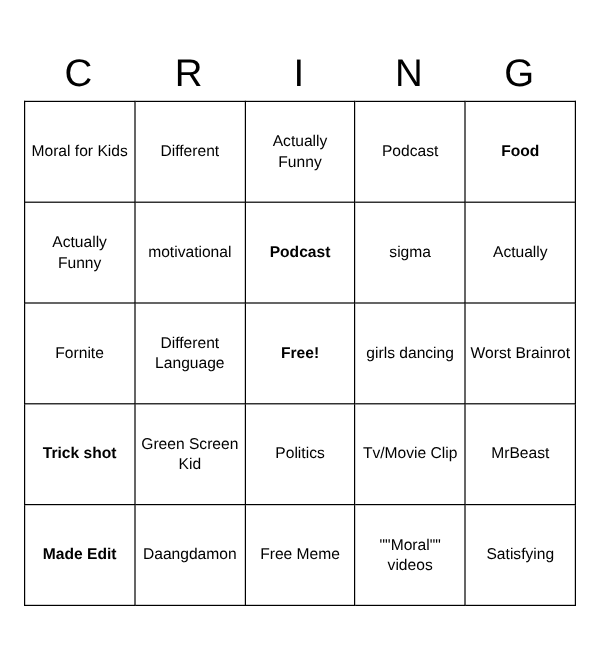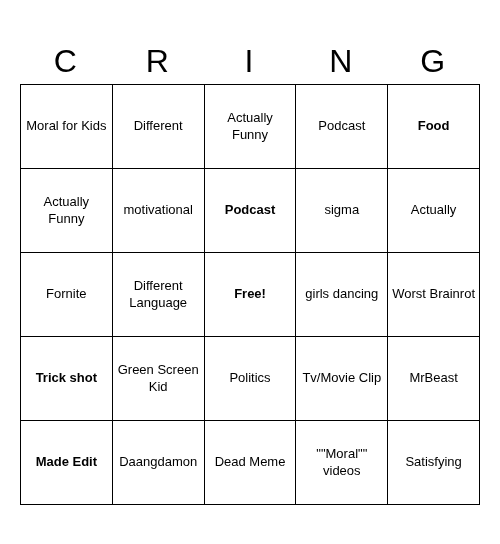--- a/index.html
+++ b/index.html
@@ -83,18 +83,18 @@
       <tr>
         <td class="large-text">Trick shot</td>
         <td>Green Screen Kid</td>
         <td>Politics</td>
         <td>Tv/Movie Clip</td>
         <td>MrBeast</td>
       </tr>
       <tr>
         <td class="large-text">Made Edit</td>
         <td>Daangdamon</td>
-        <td>Dead Meme</td>
+        <td>Free Meme</td>
         <td>""Moral"" videos</td>
         <td>Satisfying</td>
       </tr>
     </tbody>
 </table>
 
 </body></html>

